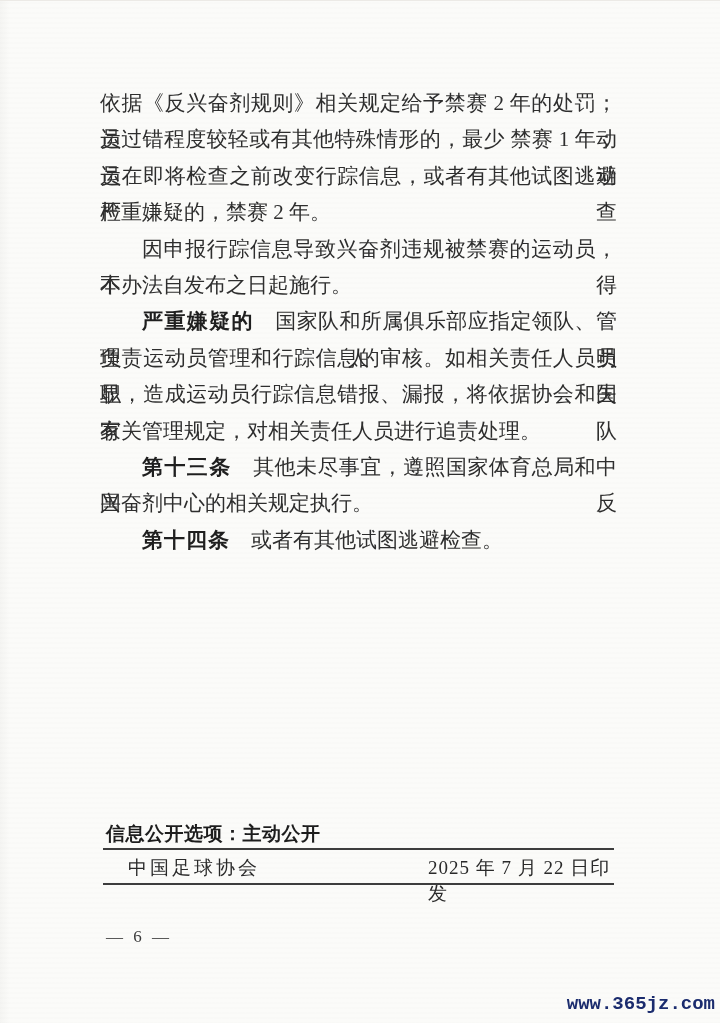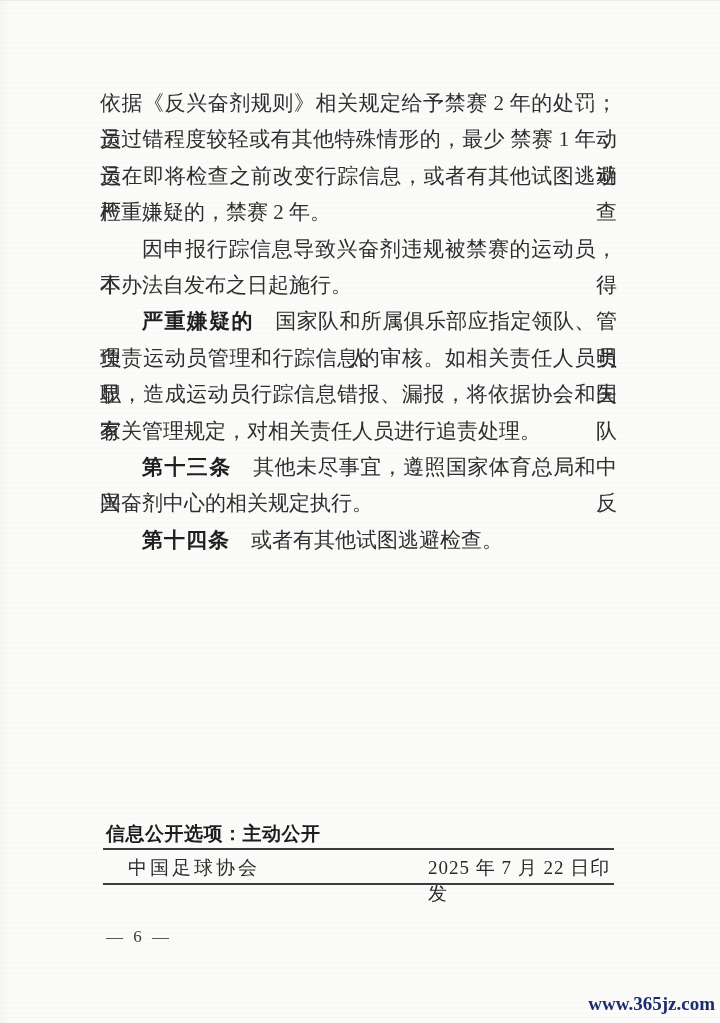--- a/index.html
+++ b/index.html
@@ -98,21 +98,21 @@
     left: 106px;
     top: 926px;
     font-size: 17px;
     color: #3c3c3c;
     letter-spacing: 3px;
   }
   .watermark {
     position: absolute;
     right: 5px;
     top: 992px;
-    font-family: Liberation Serif, serif;
+    font-family: Liberation Mono, monospace;
     font-weight: 600;
     font-size: 19px;
     color: #1b2c6e;
   }
 </style>
 </head>
 <body>
 
 <div class="page">
 

